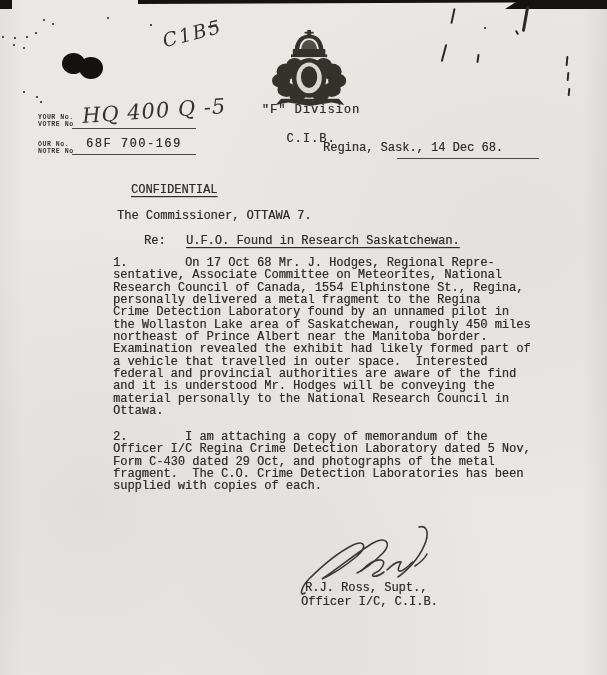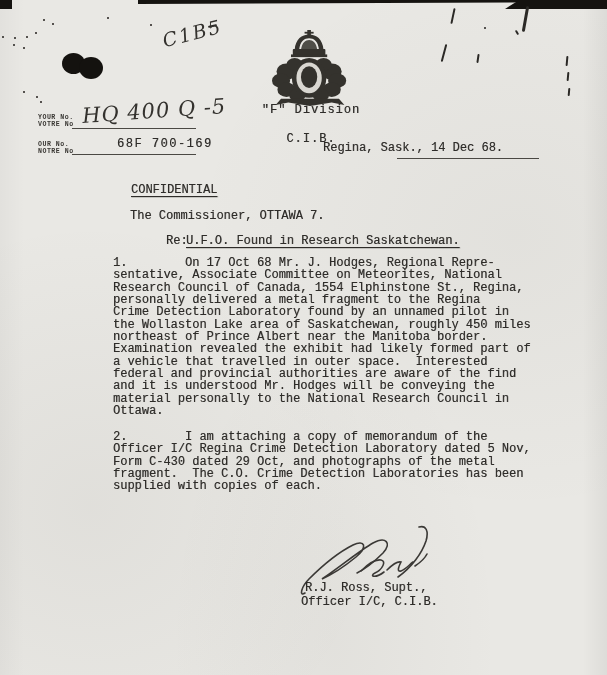--- a/index.html
+++ b/index.html
@@ -99,29 +99,29 @@
   <div class="tw center-x" style="left:311px;top:103px;letter-spacing:1px;">"F" Division</div>
   <div class="tw center-x" style="left:311px;top:132px;letter-spacing:1px;">C.I.B.</div>
 
   <div class="tiny-label" style="left:38px;top:114px;">YOUR No.
 VOTRE No</div>
   <div class="hw" style="left:82px;top:99px;font-size:21px;transform:rotate(-4deg);letter-spacing:1px;">HQ 400 Q -5</div>
   <div class="rule" style="left:72px;top:128px;width:124px;"></div>
 
   <div class="tiny-label" style="left:38px;top:141px;">OUR No.
 NOTRE No</div>
-  <div class="tw" style="left:86px;top:137px;letter-spacing:1.5px;margin-left:31px;">68F 700-169</div>
+  <div class="tw" style="left:86px;top:137px;letter-spacing:1.5px;">68F 700-169</div>
   <div class="rule" style="left:72px;top:154px;width:124px;"></div>
 
   <div class="tw" style="left:323px;top:141px;">Regina, Sask., 14 Dec 68.</div>
   <div class="rule" style="left:397px;top:158px;width:142px;"></div>
 
   <div class="tw uline" style="left:131px;top:183px;">CONFIDENTIAL</div>
-  <div class="tw" style="left:117px;top:209px;margin-left:13px;">The Commissioner, OTTAWA 7.</div>
-  <div class="tw" style="left:166px;top:234px;">Re:</div>
+  <div class="tw" style="left:117px;top:209px;">The Commissioner, OTTAWA 7.</div>
+  <div class="tw" style="left:144px;top:234px;">Re:</div>
   <div class="tw uline" style="left:186px;top:234px;">U.F.O. Found in Research Saskatchewan.</div>
 
   <div class="tw body-text" style="left:113px;top:257px;">1.        On 17 Oct 68 Mr. J. Hodges, Regional Repre-
 sentative, Associate Committee on Meteorites, National
 Research Council of Canada, 1554 Elphinstone St., Regina,
 personally delivered a metal fragment to the Regina
 Crime Detection Laboratory found by an unnamed pilot in
 the Wollaston Lake area of Saskatchewan, roughly 450 miles
 northeast of Prince Albert near the Manitoba border.
 Examination revealed the exhibit had likely formed part of

